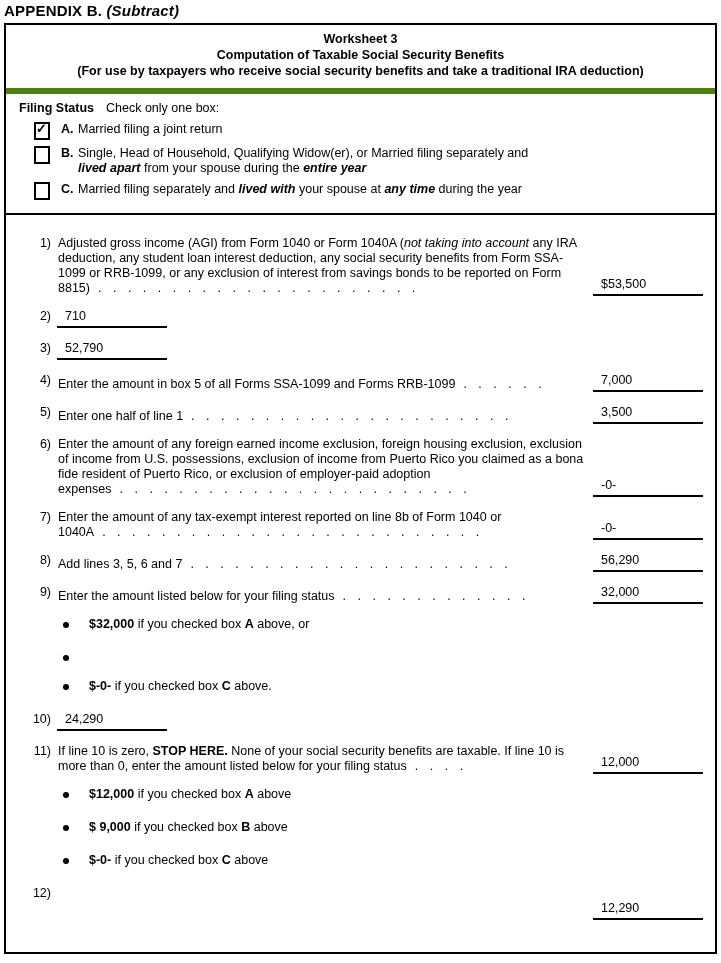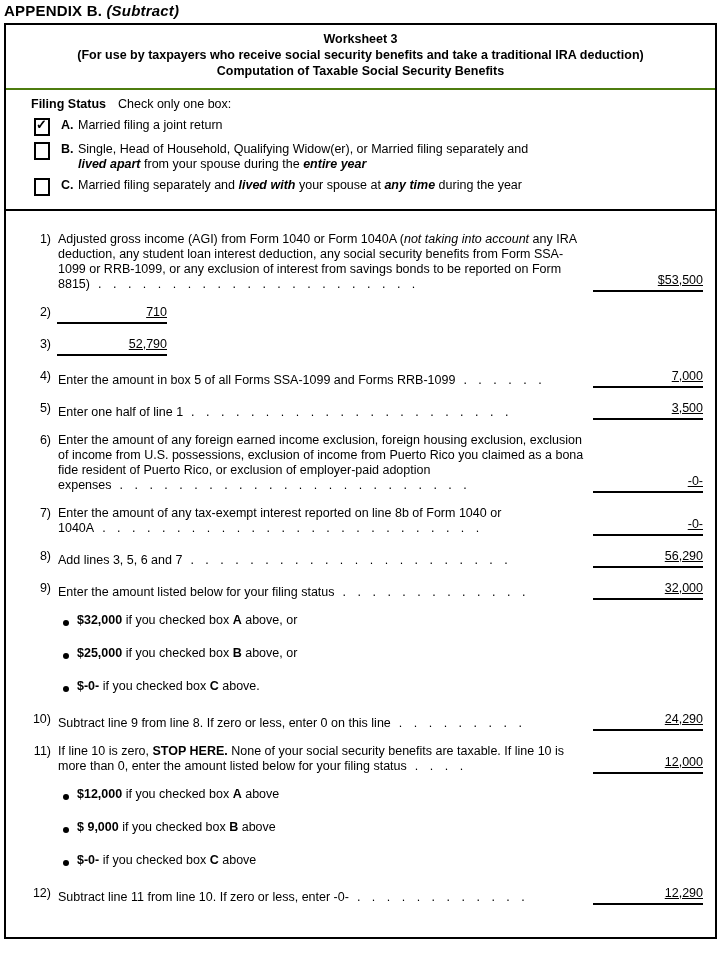--- a/index.html
+++ b/index.html
@@ -22,35 +22,35 @@
   .appendix-title .it { font-style: italic; }
 
   .worksheet-box {
     margin: 2px 4px 0 4px;
     border: 2px solid #000;
     background: #fff;
   }
 
   
   .ws-header {
-    border-bottom: 2px solid #4d7c0f;
+    border-bottom: 6px solid #4d7c0f;
     text-align: center;
     font-weight: bold;
     padding: 6px 6px 9px 6px;
     line-height: 16px;
     font-size: 12.5px;
   }
 
   
   .filing {
     border-bottom: 2px solid #000;
     padding: 7px 10px 13px 13px;
     line-height: 15px;
   }
-  .filing-head { margin-bottom: 3px; margin-left: 12px; }
+  .filing-head { margin-bottom: 3px; }
   .filing-head .lbl { font-weight: bold; margin-right: 12px; }
   .opt { display: flex; align-items: flex-start; margin-top: 6px; padding-left: 15px; }
   .checkbox {
     width: 12px; height: 14px;
     border: 2px solid #000;
     display: inline-block;
     margin-right: 11px;
     position: relative;
     flex: 0 0 auto;
   }
@@ -68,49 +68,48 @@
   .items { padding: 21px 8px 14px 19px; }
   .row { display: flex; align-items: flex-end; margin-bottom: 13px; }
   .num { width: 26px; text-align: right; flex: 0 0 auto; align-self: flex-start; line-height: 15px; }
   .txt { flex: 1; margin-left: 7px; line-height: 15px; overflow: hidden; }
   .dots { word-spacing: 8px; margin-left: 8px; white-space: nowrap; }
   .amt {
     flex: 0 0 auto;
     width: 102px;
     margin-left: 6px; margin-right: 4px;
     border-bottom: 2px solid #000;
-    text-align: right;
+    text-align: left;
     padding: 0 0 3px 8px;
     line-height: 14px;
-    text-decoration: underline;
-  }
-
-  
-  .bullet-row { display: flex; align-items: center; padding-left: 38px; margin-bottom: 18px; line-height: 15px; }
+  }
+
+  
+  .bullet-row { display: flex; align-items: flex-start; padding-left: 38px; margin-bottom: 18px; line-height: 15px; gap: 12px; }
   .bullet-dot {
     width: 6px; height: 6px; border-radius: 50%;
     background: #000; flex: 0 0 auto;
     margin: 5px 8px 0 0;
   }
 </style>
 </head>
 <body>
 
 <div class="page">
 
   <div class="appendix-title">
     <span>APPENDIX B. </span><span class="it">(Subtract)</span>
   </div>
 
   <div class="worksheet-box">
 
     <div class="ws-header">
       <div>Worksheet 3</div>
+      <div>Computation of Taxable Social Security Benefits</div>
       <div>(For use by taxpayers who receive social security benefits and take a traditional IRA deduction)</div>
-      <div>Computation of Taxable Social Security Benefits</div>
     </div>
 
     <div class="filing">
       <div class="filing-head">
         <span class="lbl">Filing Status</span><span>Check only one box:</span>
       </div>
 
       <div class="opt">
         <span class="checkbox">
             <span class="check">✓</span>
@@ -185,30 +184,28 @@
         <div class="txt"><span>Enter the amount listed below for your filing status</span><span class="dots">. . . . . . . . . . . . .</span></div>
         <div class="amt">32,000</div>
       </div>
 
       <div class="bullet-row">
         <span class="bullet-dot"></span>
         <div><span class="b">$32,000</span><span> if you checked box </span><span class="b">A</span><span> above, or</span></div>
       </div>
       <div class="bullet-row">
         <span class="bullet-dot"></span>
-        <div><span class="b">$25,000</span><span> if you checked box </span><span class="b">B</span><span> above, or</span></div>
       </div>
       <div class="bullet-row">
         <span class="bullet-dot"></span>
         <div><span class="b">$-0-</span><span> if you checked box </span><span class="b">C</span><span> above.</span></div>
       </div>
 
       <div class="row">
         <div class="num">10)</div>
-        <div class="txt"><span>Subtract line 9 from line 8. If zero or less, enter 0 on this line</span><span class="dots">. . . . . . . . .</span></div>
         <div class="amt">24,290</div>
       </div>
 
       <div class="row">
         <div class="num">11)</div>
         <div class="txt"><span>If line 10 is zero, </span><span class="b">STOP HERE.</span><span> None of your social security benefits are taxable. If line 10 is more than 0, enter the amount listed below for your filing status</span><span class="dots">. . . .</span></div>
         <div class="amt">12,000</div>
       </div>
 
       <div class="bullet-row">
@@ -217,21 +214,20 @@
       </div>
       <div class="bullet-row">
         <span class="bullet-dot"></span>
         <div><span class="b">$ 9,000</span><span> if you checked box </span><span class="b">B</span><span> above</span></div>
       </div>
       <div class="bullet-row">
         <span class="bullet-dot"></span>
         <div><span class="b">$-0-</span><span> if you checked box </span><span class="b">C</span><span> above</span></div>
       </div>
 
-      <div class="row" style="margin-bottom:18px;">
+      <div class="row" style="margin-bottom:18px;flex-direction:column;">
         <div class="num">12)</div>
-        <div class="txt"><span>Subtract line 11 from line 10. If zero or less, enter -0-</span><span class="dots">. . . . . . . . . . . .</span></div>
         <div class="amt">12,290</div>
       </div>
 
     </div>
   </div>
 </div>
 
 </body></html>

